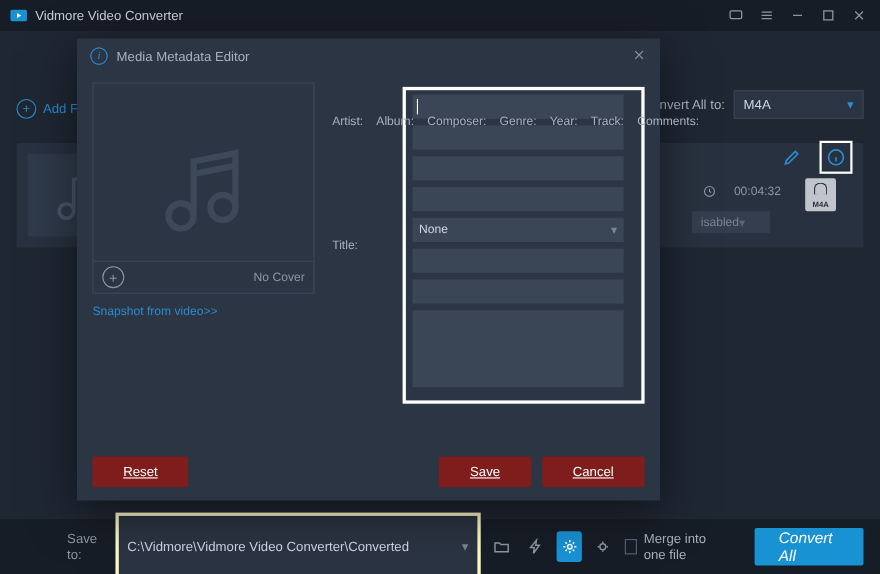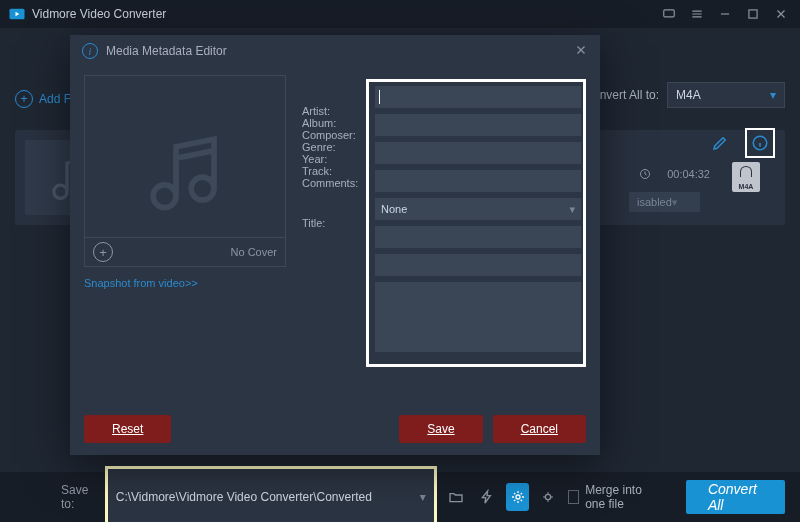--- a/index.html
+++ b/index.html
@@ -222,21 +222,21 @@
         <div class="cover-bottom">
           <span class="add-cover">+</span>
           <span>No Cover</span>
         </div>
       </div>
       <div class="snapshot">Snapshot from video&gt;&gt;</div>
     </div>
     <div class="right-col">
       <div class="row-outer">
           <label>Title:</label>
-        <div class="fields-wrap" style="flex:1;margin:0;padding:4px 2px 12px 6px;">
+        <div class="fields-wrap" style="flex:1;margin:0;padding:4px 16px 12px 6px;">
           <div style="display:flex;margin-bottom:6px;">
               <input class="input" style="background: rgb(58, 69, 86);" value="">
               <span class="cursor-blink" style="position:absolute;margin-left:4px;margin-top:4px;"></span>
             </div>
           <div style="display:flex;margin-bottom:6px;">
               <input class="input" value="" style="">
             </div>
           <div style="display:flex;margin-bottom:6px;">
               <input class="input" value="" style="">
             </div>
@@ -254,21 +254,21 @@
             </div>
           <div style="display:flex;margin-bottom:6px;">
               <input class="input" value="" style="">
             </div>
           <div style="display:flex;">
               <div class="textarea"></div>
             </div>
         </div>
       </div>
 
-      <div style="position:absolute;left:232px;top:70px;display:flex;flex-direction:column;font-size:11px;color:#a8b0bd;">
+      <div style="position:absolute;left:232px;top:70px;display:flex;gap:12px;font-size:11px;color:#a8b0bd;">
         <span>Artist:</span>
         <span>Album:</span>
         <span>Composer:</span>
         <span>Genre:</span>
         <span>Year:</span>
         <span>Track:</span>
         <span>Comments:</span>
       </div>
     </div>
   </div>

